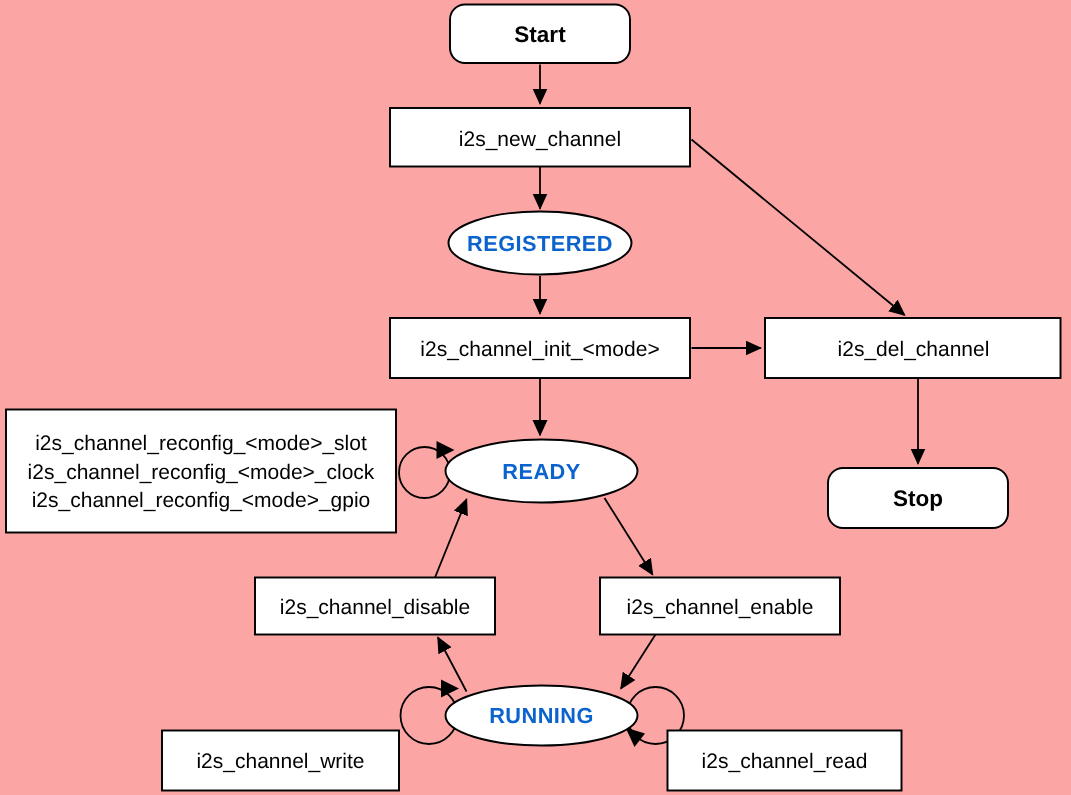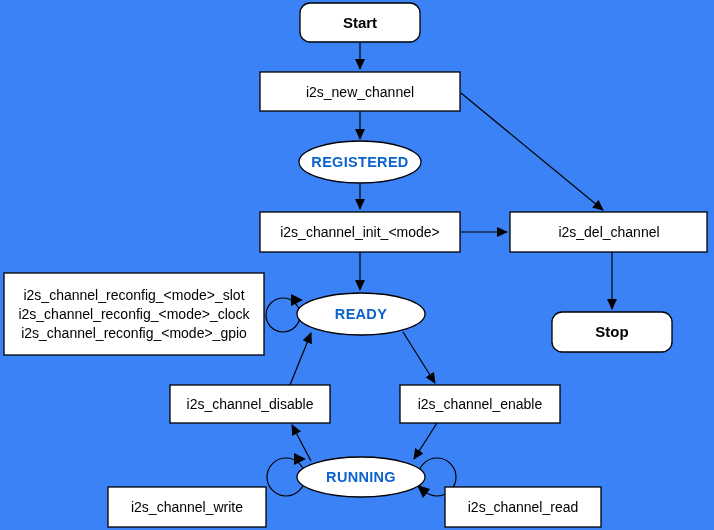--- a/index.html
+++ b/index.html
@@ -8,21 +8,21 @@
     background: #ffffff;
     width: 714px;
     height: 530px;
     overflow: hidden;
     font-family: "Liberation Sans", sans-serif;
   }
   .canvas {
     position: relative;
     width: 714px;
     height: 530px;
-    background: #3b82f6;
+    background: #fca5a5;
   }
   svg { display: block; }
   .shape {
     fill: #ffffff;
     stroke: #000000;
     stroke-width: 1.3;
   }
   .edge {
     fill: none;
     stroke: #000000;

